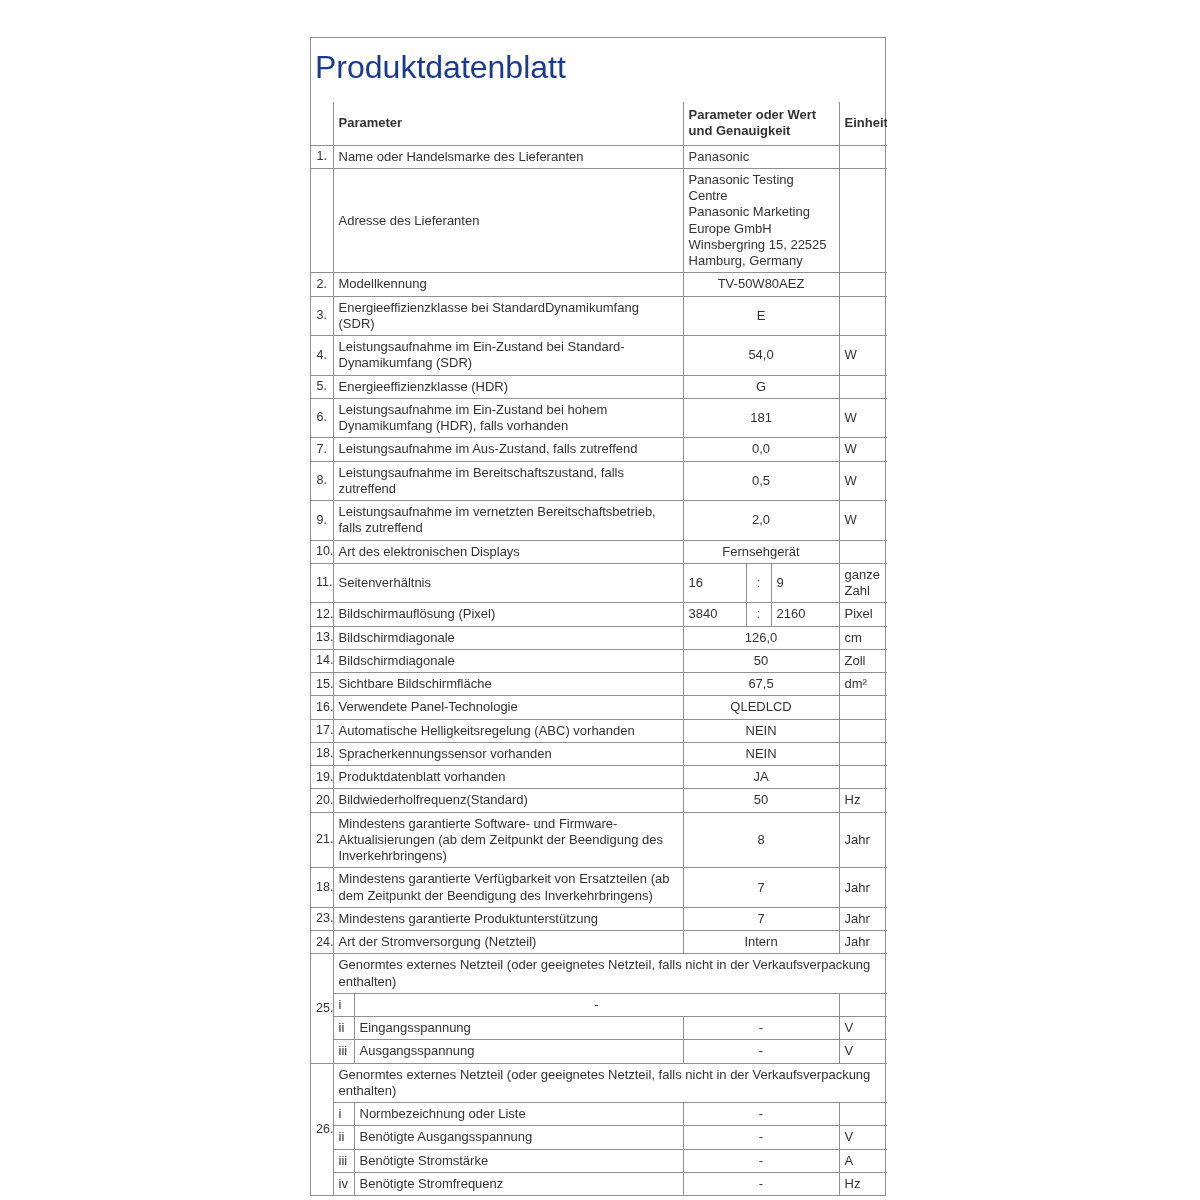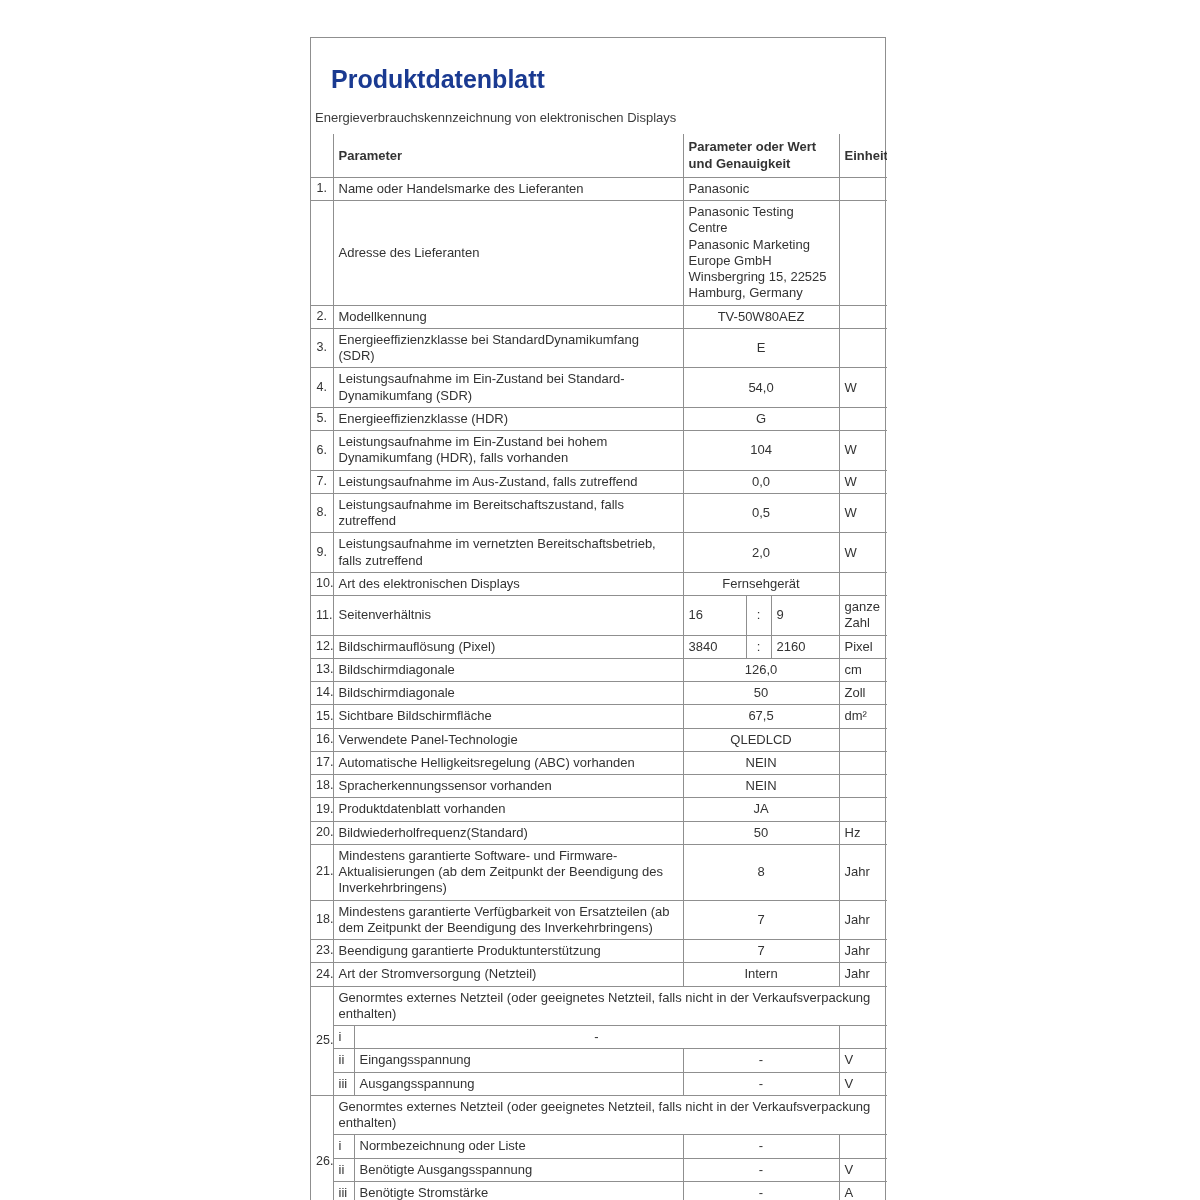--- a/index.html
+++ b/index.html
@@ -18,23 +18,23 @@
     top: 37px;
     width: 576px;
     border: 1px solid #8f8f8f;
     background: #ffffff;
     box-sizing: border-box;
   }
   .title-block {
     padding: 12px 10px 8px 4px;
   }
   .doc-title {
-    margin: 16px;
-    font-size: 25px;
-    font-weight: bold;
+    margin: 0;
+    font-size: 32px;
+    font-weight: normal;
     color: #1a3a91;
     line-height: 1.1;
   }
   .doc-subtitle {
     margin-top: 9px;
     font-size: 13px;
     line-height: 1.3;
     color: #3d3d3d;
   }
   table.params {
@@ -79,21 +79,20 @@
   td.ghead { padding: 4px 6px; }
   td.addr  { line-height: 1.2; margin-left: 36px; }
 </style>
 </head>
 <body>
 
 <div class="sheet">
   <div class="title-block">
     <h1 class="doc-title">Produktdatenblatt</h1>
     <div class="doc-subtitle">
-      <div>Energieverbrauchskennzeichnung von elektronischen Displays</div>
     </div>
   </div>
   <table class="params">
     <colgroup>
       <col class="c-num">
         <col class="c-sub">
         <col class="c-label">
       <col class="c-v1">
         <col class="c-colon">
         <col class="c-v2">
@@ -146,21 +145,21 @@
         </tr>
         <tr>
           <td class="num">5.</td>
           <td colspan="2">Energieeffizienzklasse (HDR)</td>
           <td class="val-l" colspan="3">G</td>
           <td class="unit"></td>
         </tr>
         <tr>
           <td class="num">6.</td>
           <td colspan="2">Leistungsaufnahme im Ein-Zustand bei hohem Dynamikumfang (HDR), falls vorhanden</td>
-          <td class="val-r" colspan="3">104</td>
+          <td class="val-r" colspan="3">181</td>
           <td class="unit">W</td>
         </tr>
         <tr>
           <td class="num">7.</td>
           <td colspan="2">Leistungsaufnahme im Aus-Zustand, falls zutreffend</td>
           <td class="val-r" colspan="3">0,0</td>
           <td class="unit">W</td>
         </tr>
         <tr>
           <td class="num">8.</td>
@@ -251,21 +250,21 @@
           <td class="unit">Jahr</td>
         </tr>
         <tr>
           <td class="num">18.</td>
           <td colspan="2">Mindestens garantierte Verfügbarkeit von Ersatzteilen (ab dem Zeitpunkt der Beendigung des Inverkehrbringens)</td>
           <td class="val-r" colspan="3">7</td>
           <td class="unit">Jahr</td>
         </tr>
         <tr>
           <td class="num">23.</td>
-          <td colspan="2">Beendigung garantierte Produktunterstützung</td>
+          <td colspan="2">Mindestens garantierte Produktunterstützung</td>
           <td class="val-r" colspan="3">7</td>
           <td class="unit">Jahr</td>
         </tr>
         <tr>
           <td class="num">24.</td>
           <td colspan="2">Art der Stromversorgung (Netzteil)</td>
           <td class="val-r" colspan="3">Intern</td>
           <td class="unit">Jahr</td>
         </tr>
         <tr>

